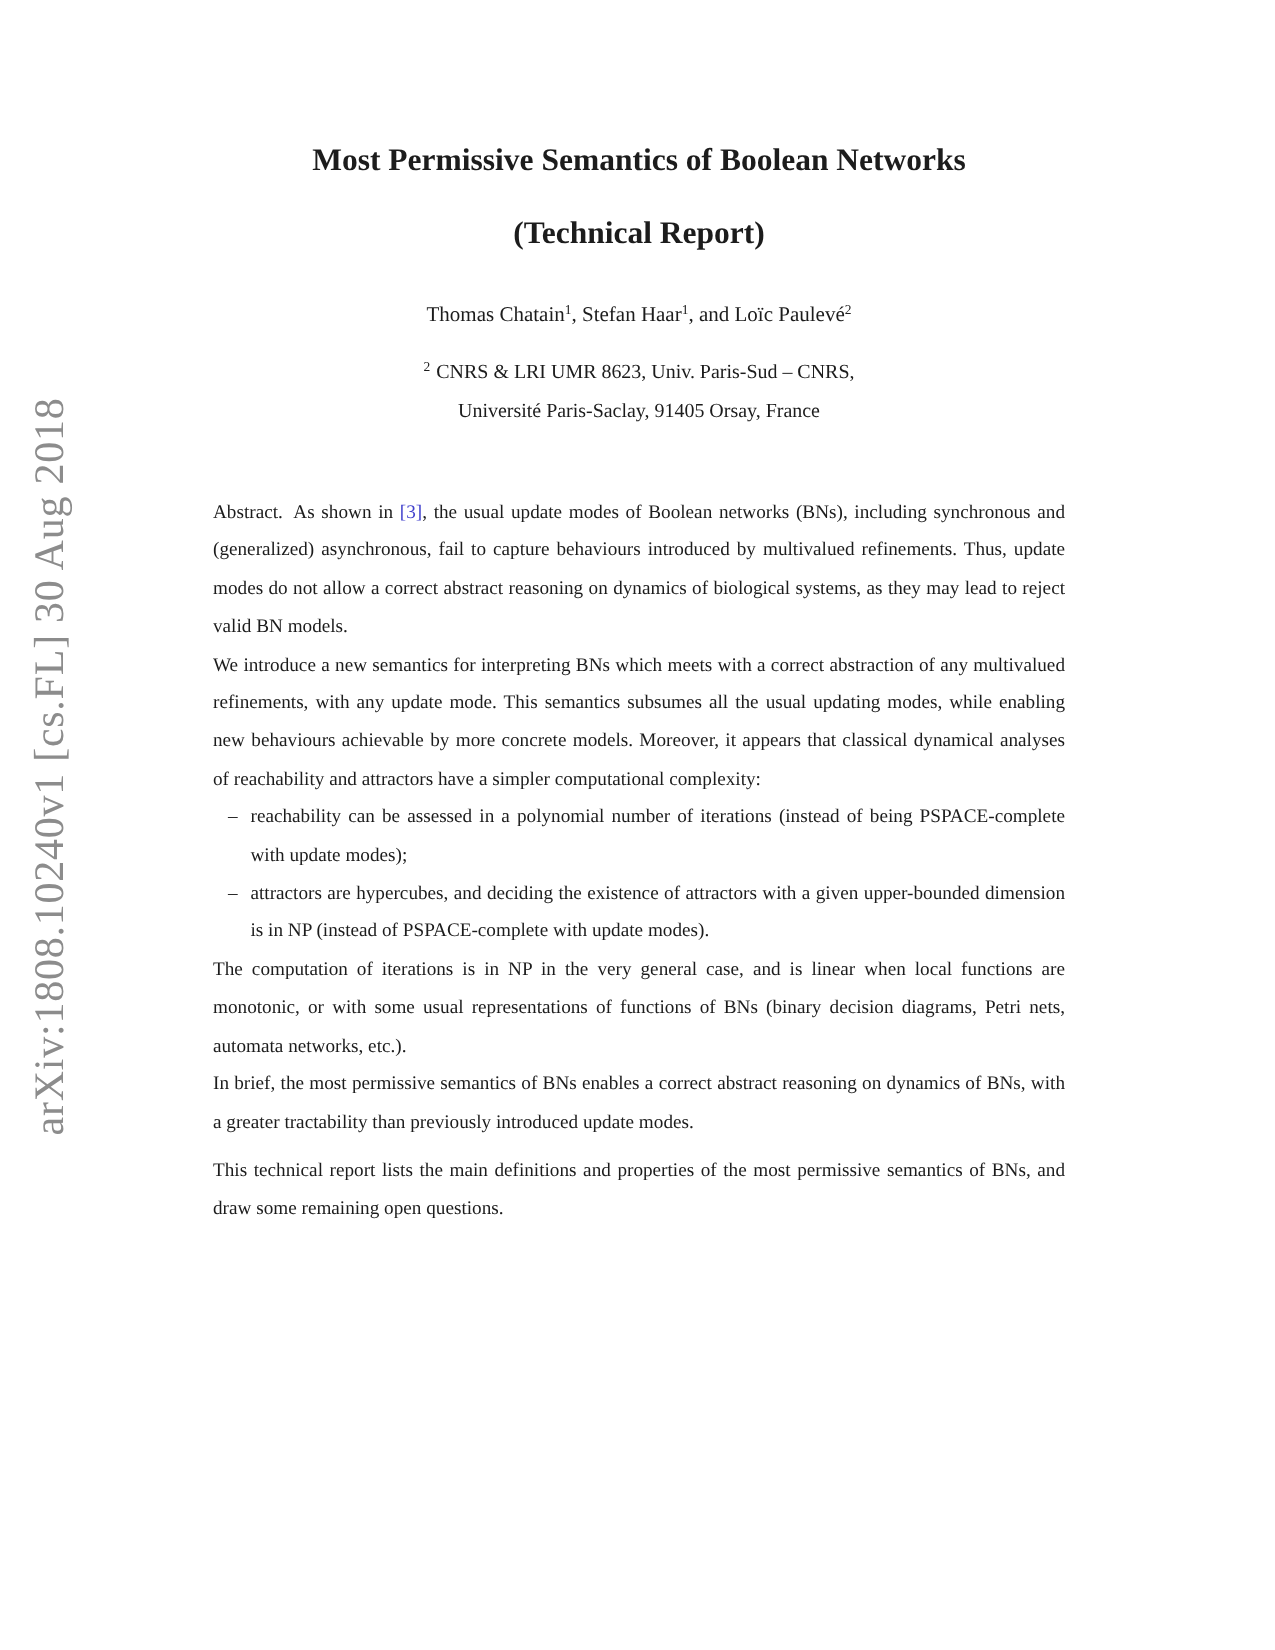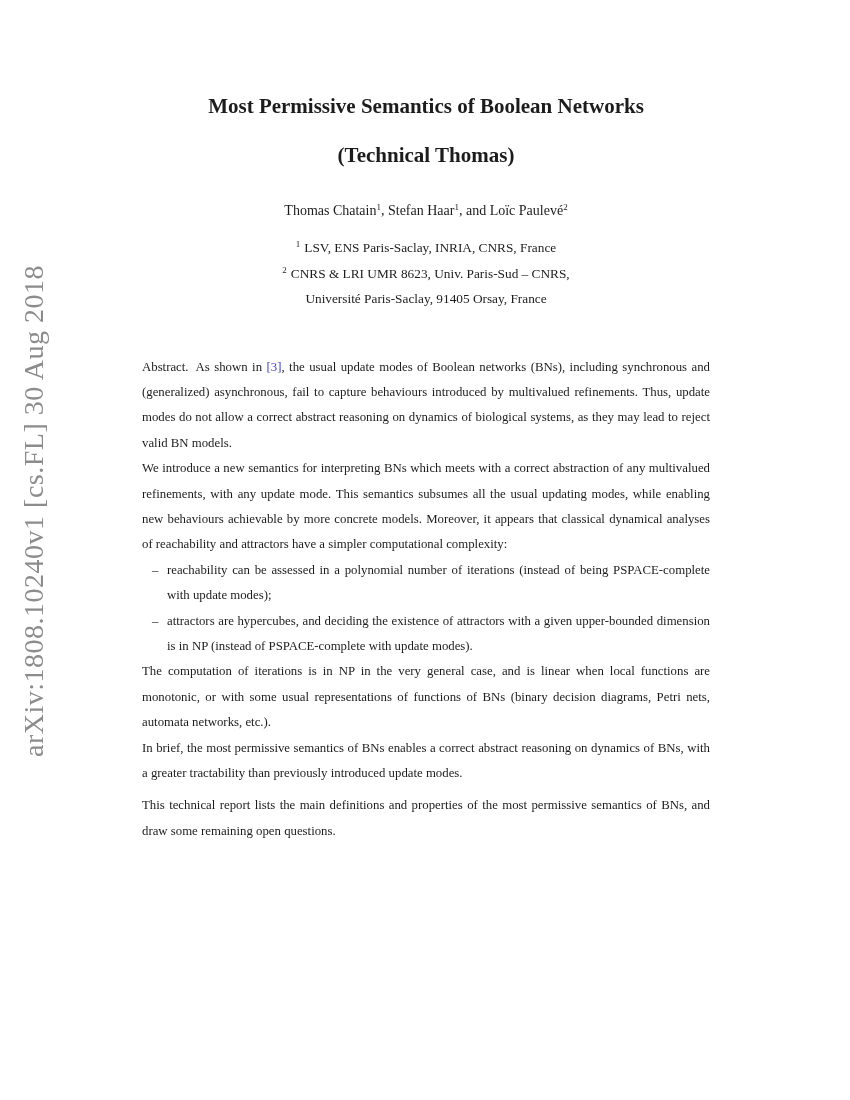--- a/index.html
+++ b/index.html
@@ -112,29 +112,28 @@
 </style>
 </head>
 <body>
 
 <div class="watermark">arXiv:1808.10240v1  [cs.FL]  30 Aug 2018</div>
 
 <main class="page">
 
   <div class="title-block">
     <h1 class="title-line">Most Permissive Semantics of Boolean Networks</h1>
-    <h1 class="title-line second">(Technical Thomas)</h1>
+    <h1 class="title-line second">(Technical Report)</h1>
   </div>
 
   <div class="authors">
     <span>Thomas Chatain</span><sup>1</sup><span>, </span><span>Stefan Haar</span><sup>1</sup><span>, and </span><span>Loïc Paulevé</span><sup>2</sup>
   </div>
 
   <div class="affiliations">
-    <div class="affil"><sup>1</sup><span>LSV, ENS Paris-Saclay, INRIA, CNRS, France</span></div>
     <div class="affil"><sup>2</sup><span>CNRS &amp; LRI UMR 8623, Univ. Paris-Sud – CNRS,</span></div>
     <div class="affil"><span>Université Paris-Saclay, 91405 Orsay, France</span></div>
   </div>
 
   <section class="abstract">
     <p><span class="abstract-label">Abstract.</span><span>As shown in </span><a class="cite">[3]</a><span>, the usual update modes of Boolean networks (BNs), including synchronous and (generalized) asynchronous, fail to capture behaviours introduced by multivalued refinements. Thus, update modes do not allow a correct abstract reasoning on dynamics of biological systems, as they may lead to reject valid BN models.</span></p>
 
     <p>We introduce a new semantics for interpreting BNs which meets with a correct abstraction of any multivalued refinements, with any update mode. This semantics subsumes all the usual updating modes, while enabling new behaviours achievable by more concrete models. Moreover, it appears that classical dynamical analyses of reachability and attractors have a simpler computational complexity:</p>
 
     <ul class="dash-list">

